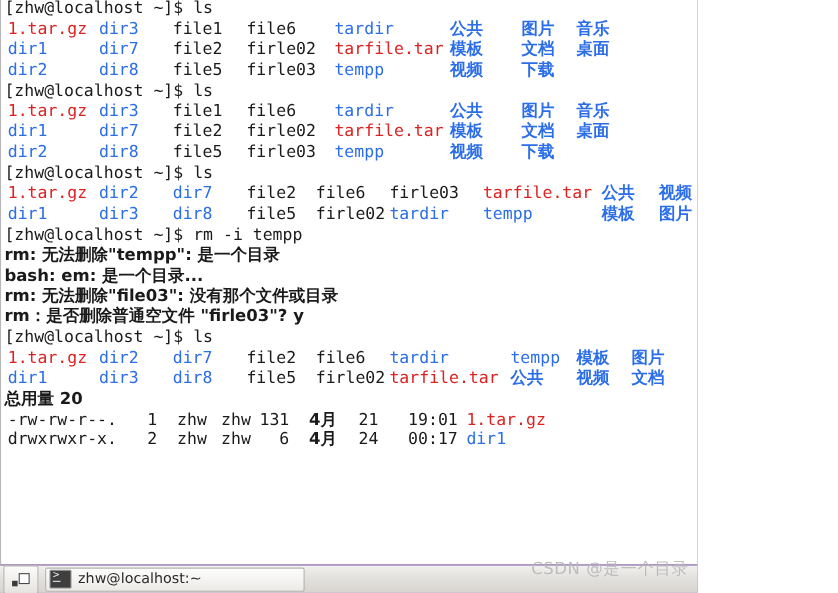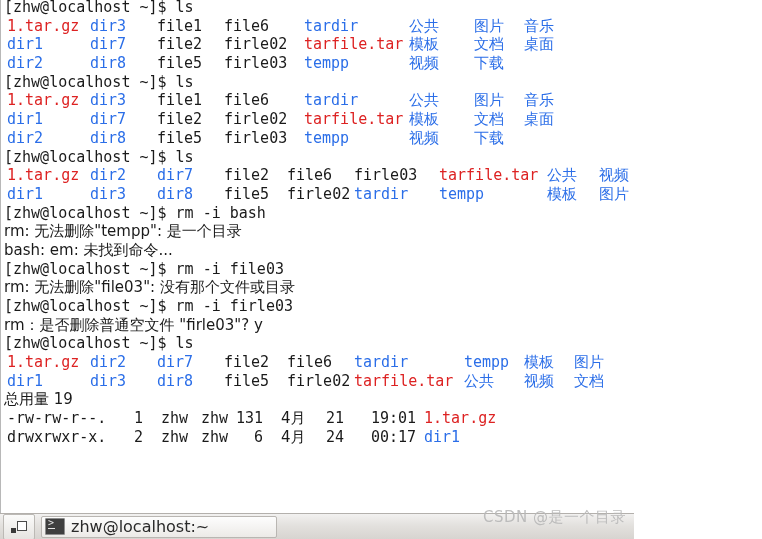--- a/index.html
+++ b/index.html
@@ -55,20 +55,21 @@
   }
   .line span { white-space: pre; }
 
   .c-default { color: #1a1a1a; }
   .c-red     { color: #dd2222; }
   .c-blue    { color: #2b6ee8; }
 
   
   .cjk {
     font-family: "DejaVu Sans", "Liberation Sans", sans-serif;
+    font-weight: bold;
   }
 
   
   #taskbar {
     position: absolute;
     left: 0;
     top: 513px;
     width: 762px;
     height: 26px;
     background: linear-gradient(to bottom, #f2f1f0 0%, #e3e1de 45%, #d7d4d0 100%);
@@ -134,21 +135,21 @@
   }
   .term-icon::after {
     content: "";
     position: absolute;
     left: 2px; top: 9px;
     width: 7px; height: 1px;
     background: #e6e6e6;
   }
   #task-label {
     font-family: "DejaVu Sans", "Liberation Sans", sans-serif;
-    font-size: 16px;
+    font-size: 13px;
     color: #2a2a2a;
     white-space: nowrap;
     overflow: hidden;
   }
   #pager {
     margin-left: auto;
     margin-right: 4px;
     display: flex;
     align-items: center;
     height: 22px;
@@ -189,31 +190,29 @@
         <div class="line" style="position: relative;"><span class="c-red" style="position: absolute; left: 3px;">1.tar.gz</span><span class="c-blue" style="position: absolute; left: 86px;">dir3</span><span class="c-default" style="position: absolute; left: 153px;">file1</span><span class="c-default" style="position: absolute; left: 220px;">file6</span><span class="c-blue" style="position: absolute; left: 300px;">tardir</span><span class="c-blue cjk" style="position: absolute; left: 405px;">公共</span><span class="c-blue cjk" style="position: absolute; left: 470px;">图片</span><span class="c-blue cjk" style="position: absolute; left: 520px;">音乐</span></div>
         <div class="line" style="position: relative;"><span class="c-blue" style="position: absolute; left: 3px;">dir1</span><span class="c-blue" style="position: absolute; left: 86px;">dir7</span><span class="c-default" style="position: absolute; left: 153px;">file2</span><span class="c-default" style="position: absolute; left: 220px;">firle02</span><span class="c-red" style="position: absolute; left: 300px;">tarfile.tar</span><span class="c-blue cjk" style="position: absolute; left: 405px;">模板</span><span class="c-blue cjk" style="position: absolute; left: 470px;">文档</span><span class="c-blue cjk" style="position: absolute; left: 520px;">桌面</span></div>
         <div class="line" style="position: relative;"><span class="c-blue" style="position: absolute; left: 3px;">dir2</span><span class="c-blue" style="position: absolute; left: 86px;">dir8</span><span class="c-default" style="position: absolute; left: 153px;">file5</span><span class="c-default" style="position: absolute; left: 220px;">firle03</span><span class="c-blue" style="position: absolute; left: 300px;">tempp</span><span class="c-blue cjk" style="position: absolute; left: 405px;">视频</span><span class="c-blue cjk" style="position: absolute; left: 470px;">下载</span></div>
         <div class="line"><span class="c-default">[zhw@localhost ~]$ </span><span class="c-default">ls</span></div>
         <div class="line" style="position: relative;"><span class="c-red" style="position: absolute; left: 3px;">1.tar.gz</span><span class="c-blue" style="position: absolute; left: 86px;">dir3</span><span class="c-default" style="position: absolute; left: 153px;">file1</span><span class="c-default" style="position: absolute; left: 220px;">file6</span><span class="c-blue" style="position: absolute; left: 300px;">tardir</span><span class="c-blue cjk" style="position: absolute; left: 405px;">公共</span><span class="c-blue cjk" style="position: absolute; left: 470px;">图片</span><span class="c-blue cjk" style="position: absolute; left: 520px;">音乐</span></div>
         <div class="line" style="position: relative;"><span class="c-blue" style="position: absolute; left: 3px;">dir1</span><span class="c-blue" style="position: absolute; left: 86px;">dir7</span><span class="c-default" style="position: absolute; left: 153px;">file2</span><span class="c-default" style="position: absolute; left: 220px;">firle02</span><span class="c-red" style="position: absolute; left: 300px;">tarfile.tar</span><span class="c-blue cjk" style="position: absolute; left: 405px;">模板</span><span class="c-blue cjk" style="position: absolute; left: 470px;">文档</span><span class="c-blue cjk" style="position: absolute; left: 520px;">桌面</span></div>
         <div class="line" style="position: relative;"><span class="c-blue" style="position: absolute; left: 3px;">dir2</span><span class="c-blue" style="position: absolute; left: 86px;">dir8</span><span class="c-default" style="position: absolute; left: 153px;">file5</span><span class="c-default" style="position: absolute; left: 220px;">firle03</span><span class="c-blue" style="position: absolute; left: 300px;">tempp</span><span class="c-blue cjk" style="position: absolute; left: 405px;">视频</span><span class="c-blue cjk" style="position: absolute; left: 470px;">下载</span></div>
         <div class="line"><span class="c-default">[zhw@localhost ~]$ </span><span class="c-default">ls</span></div>
         <div class="line" style="position: relative;"><span class="c-red" style="position: absolute; left: 3px;">1.tar.gz</span><span class="c-blue" style="position: absolute; left: 86px;">dir2</span><span class="c-blue" style="position: absolute; left: 153px;">dir7</span><span class="c-default" style="position: absolute; left: 220px;">file2</span><span class="c-default" style="position: absolute; left: 283px;">file6</span><span class="c-default" style="position: absolute; left: 350px;">firle03</span><span class="c-red" style="position: absolute; left: 435px;">tarfile.tar</span><span class="c-blue cjk" style="position: absolute; left: 543px;">公共</span><span class="c-blue cjk" style="position: absolute; left: 595px;">视频</span><span class="c-blue cjk" style="position: absolute; left: 650px;">文档</span><span class="c-blue cjk" style="position: absolute; left: 710px;">音乐</span></div>
         <div class="line" style="position: relative;"><span class="c-blue" style="position: absolute; left: 3px;">dir1</span><span class="c-blue" style="position: absolute; left: 86px;">dir3</span><span class="c-blue" style="position: absolute; left: 153px;">dir8</span><span class="c-default" style="position: absolute; left: 220px;">file5</span><span class="c-default" style="position: absolute; left: 283px;">firle02</span><span class="c-blue" style="position: absolute; left: 350px;">tardir</span><span class="c-blue" style="position: absolute; left: 435px;">tempp</span><span class="c-blue cjk" style="position: absolute; left: 543px;">模板</span><span class="c-blue cjk" style="position: absolute; left: 595px;">图片</span><span class="c-blue cjk" style="position: absolute; left: 650px;">下载</span><span class="c-blue cjk" style="position: absolute; left: 710px;">桌面</span></div>
-        <div class="line"><span class="c-default">[zhw@localhost ~]$ </span><span class="c-default">rm -i bash</span></div>
+        <div class="line"><span class="c-default">[zhw@localhost ~]$ </span><span class="c-default">rm -i tempp</span></div>
         <div class="line"><span class="c-default cjk">rm: 无法删除"tempp": 是一个目录</span></div>
-        <div class="line"><span class="c-default cjk">bash: em: 未找到命令...</span></div>
-        <div class="line"><span class="c-default">[zhw@localhost ~]$ </span><span class="c-default">rm -i file03</span></div>
+        <div class="line"><span class="c-default cjk">bash: em: 是一个目录...</span></div>
         <div class="line"><span class="c-default cjk">rm: 无法删除"file03": 没有那个文件或目录</span></div>
-        <div class="line"><span class="c-default">[zhw@localhost ~]$ </span><span class="c-default">rm -i firle03</span></div>
         <div class="line"><span class="c-default cjk">rm：是否删除普通空文件 "firle03"? y</span></div>
         <div class="line"><span class="c-default">[zhw@localhost ~]$ </span><span class="c-default">ls</span></div>
         <div class="line" style="position: relative;"><span class="c-red" style="position: absolute; left: 3px;">1.tar.gz</span><span class="c-blue" style="position: absolute; left: 86px;">dir2</span><span class="c-blue" style="position: absolute; left: 153px;">dir7</span><span class="c-default" style="position: absolute; left: 220px;">file2</span><span class="c-default" style="position: absolute; left: 283px;">file6</span><span class="c-blue" style="position: absolute; left: 350px;">tardir</span><span class="c-blue" style="position: absolute; left: 460px;">tempp</span><span class="c-blue cjk" style="position: absolute; left: 520px;">模板</span><span class="c-blue cjk" style="position: absolute; left: 570px;">图片</span><span class="c-blue cjk" style="position: absolute; left: 635px;">下载</span><span class="c-blue cjk" style="position: absolute; left: 690px;">桌面</span></div>
         <div class="line" style="position: relative;"><span class="c-blue" style="position: absolute; left: 3px;">dir1</span><span class="c-blue" style="position: absolute; left: 86px;">dir3</span><span class="c-blue" style="position: absolute; left: 153px;">dir8</span><span class="c-default" style="position: absolute; left: 220px;">file5</span><span class="c-default" style="position: absolute; left: 283px;">firle02</span><span class="c-red" style="position: absolute; left: 350px;">tarfile.tar</span><span class="c-blue cjk" style="position: absolute; left: 460px;">公共</span><span class="c-blue cjk" style="position: absolute; left: 520px;">视频</span><span class="c-blue cjk" style="position: absolute; left: 570px;">文档</span><span class="c-blue cjk" style="position: absolute; left: 635px;">音乐</span></div>
-        <div class="line"><span class="c-default cjk">总用量 19</span></div>
+        <div class="line"><span class="c-default cjk">总用量 20</span></div>
         <div class="line" style="position: relative;"><span class="c-default" style="position: absolute; left: 3px;">-rw-rw-r--.</span><span class="c-default" style="position: absolute; left: 109px; width: 30px; text-align: right;">1</span><span class="c-default" style="position: absolute; left: 157px;">zhw</span><span class="c-default" style="position: absolute; left: 197px;">zhw</span><span class="c-default" style="position: absolute; left: 229px; width: 30px; text-align: right;">131</span><span class="c-default cjk" style="position: absolute; left: 277px;">4月</span><span class="c-default" style="position: absolute; left: 310px; width: 30px; text-align: right;">21</span><span class="c-default" style="position: absolute; left: 367px;">19:01</span><span class="c-red" style="position: absolute; left: 420px;">1.tar.gz</span></div>
         <div class="line" style="position: relative;"><span class="c-default" style="position: absolute; left: 3px;">drwxrwxr-x.</span><span class="c-default" style="position: absolute; left: 109px; width: 30px; text-align: right;">2</span><span class="c-default" style="position: absolute; left: 157px;">zhw</span><span class="c-default" style="position: absolute; left: 197px;">zhw</span><span class="c-default" style="position: absolute; left: 229px; width: 30px; text-align: right;">6</span><span class="c-default cjk" style="position: absolute; left: 277px;">4月</span><span class="c-default" style="position: absolute; left: 310px; width: 30px; text-align: right;">24</span><span class="c-default" style="position: absolute; left: 367px;">00:17</span><span class="c-blue" style="position: absolute; left: 420px;">dir1</span></div>
       </div>
   </div>
 
   <div id="taskbar">
     <div id="show-desktop">
       <span class="sq-big"></span>
       <span class="sq-small"></span>
     </div>

